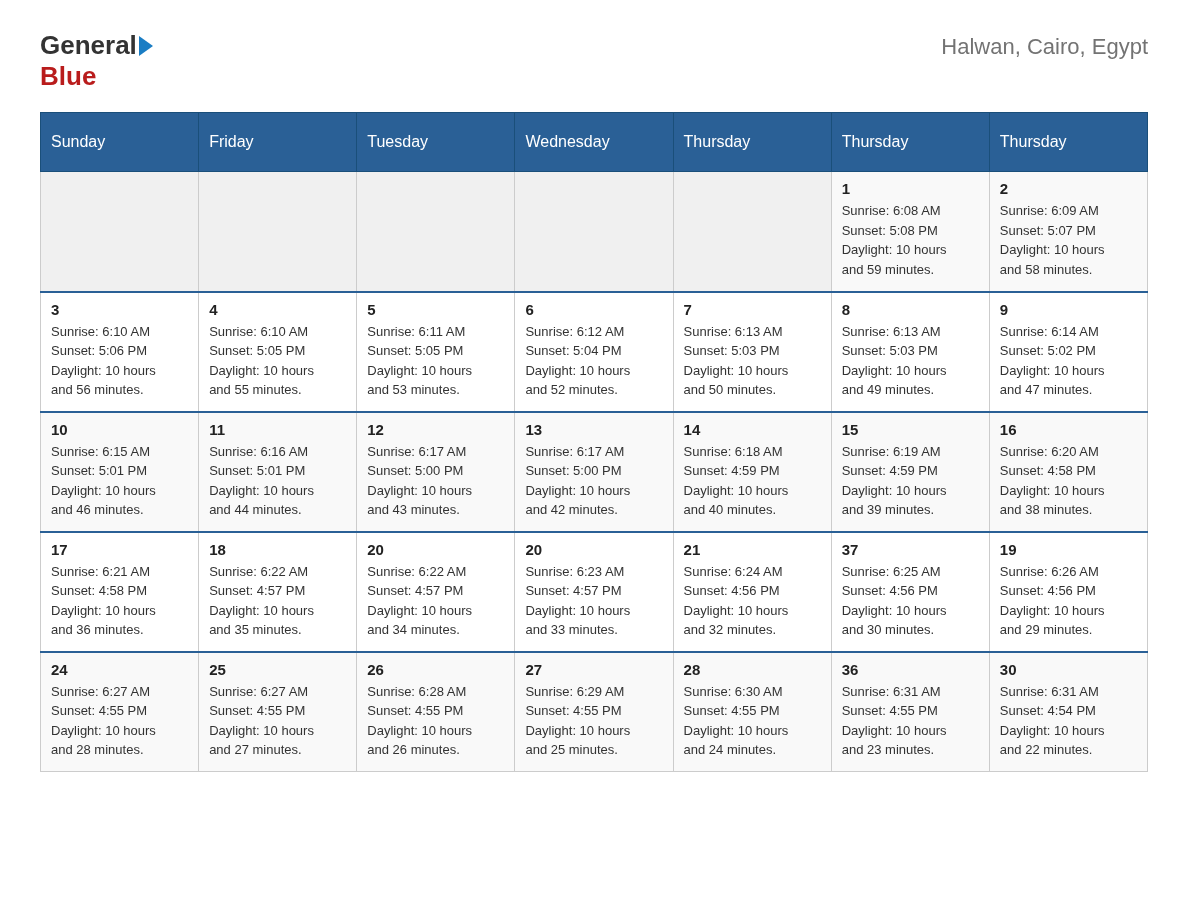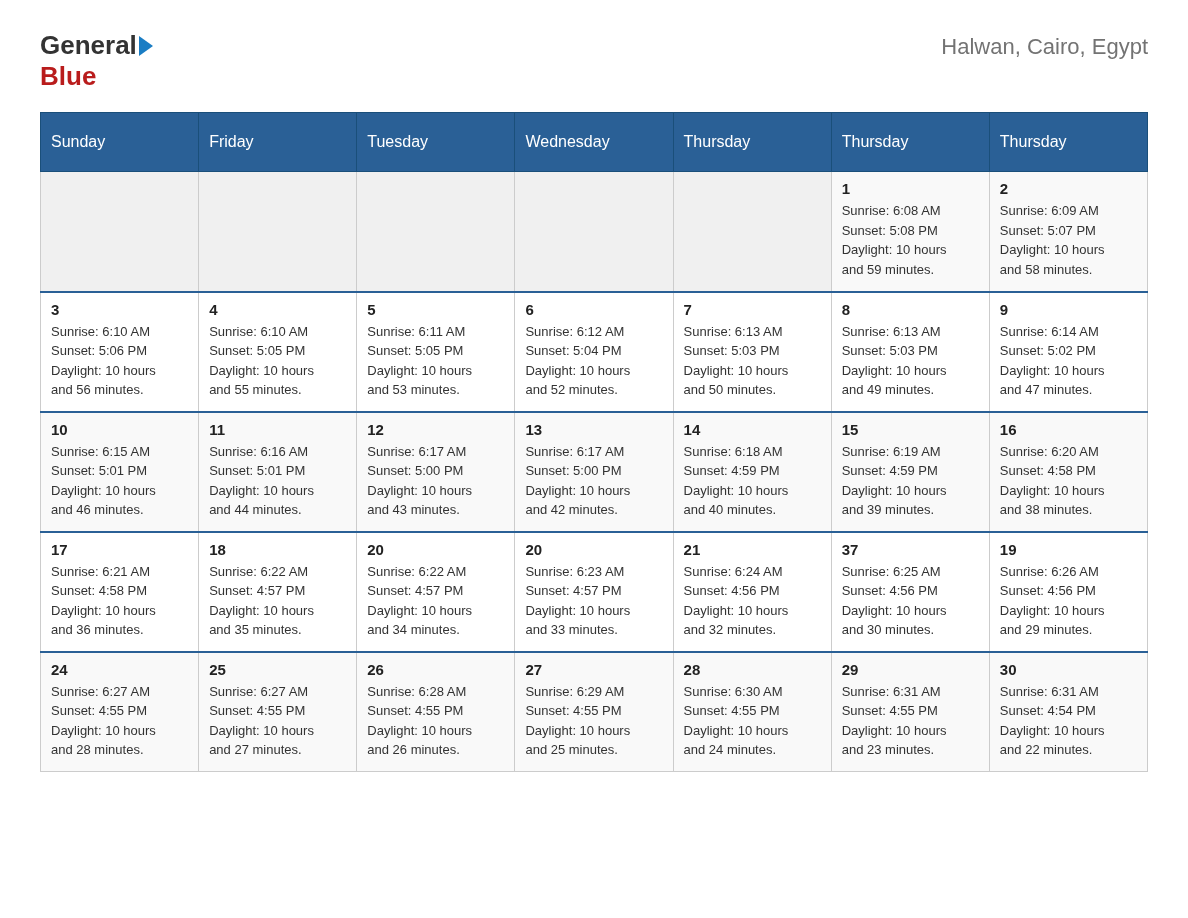--- a/index.html
+++ b/index.html
@@ -258,21 +258,21 @@
         </td>
         <td>
           <span class="day-number">27</span>
           <div class="day-info">Sunrise: 6:29 AM<br>Sunset: 4:55 PM<br>Daylight: 10 hours<br>and 25 minutes.</div>
         </td>
         <td>
           <span class="day-number">28</span>
           <div class="day-info">Sunrise: 6:30 AM<br>Sunset: 4:55 PM<br>Daylight: 10 hours<br>and 24 minutes.</div>
         </td>
         <td>
-          <span class="day-number">29</span>
+          <span class="day-number">36</span>
           <div class="day-info">Sunrise: 6:31 AM<br>Sunset: 4:55 PM<br>Daylight: 10 hours<br>and 23 minutes.</div>
         </td>
         <td>
           <span class="day-number">30</span>
           <div class="day-info">Sunrise: 6:31 AM<br>Sunset: 4:54 PM<br>Daylight: 10 hours<br>and 22 minutes.</div>
         </td>
       </tr>
     </tbody>
 </table>
 

